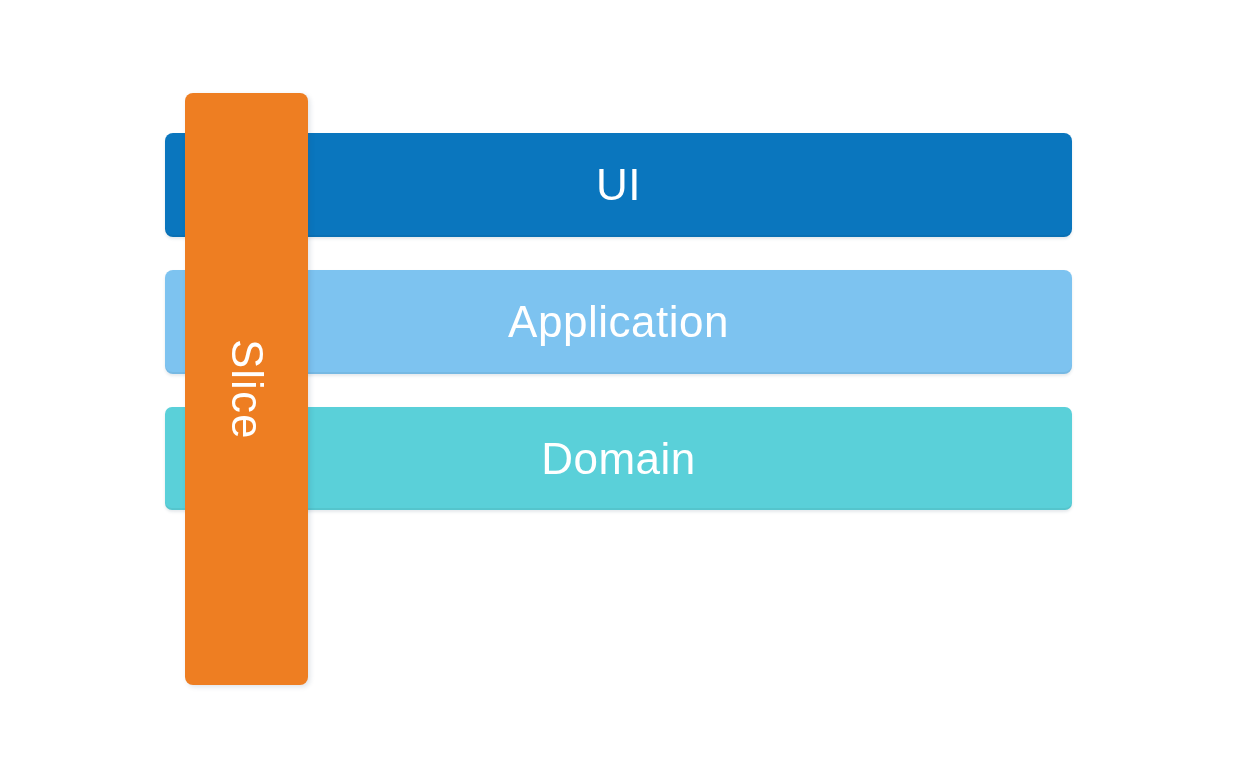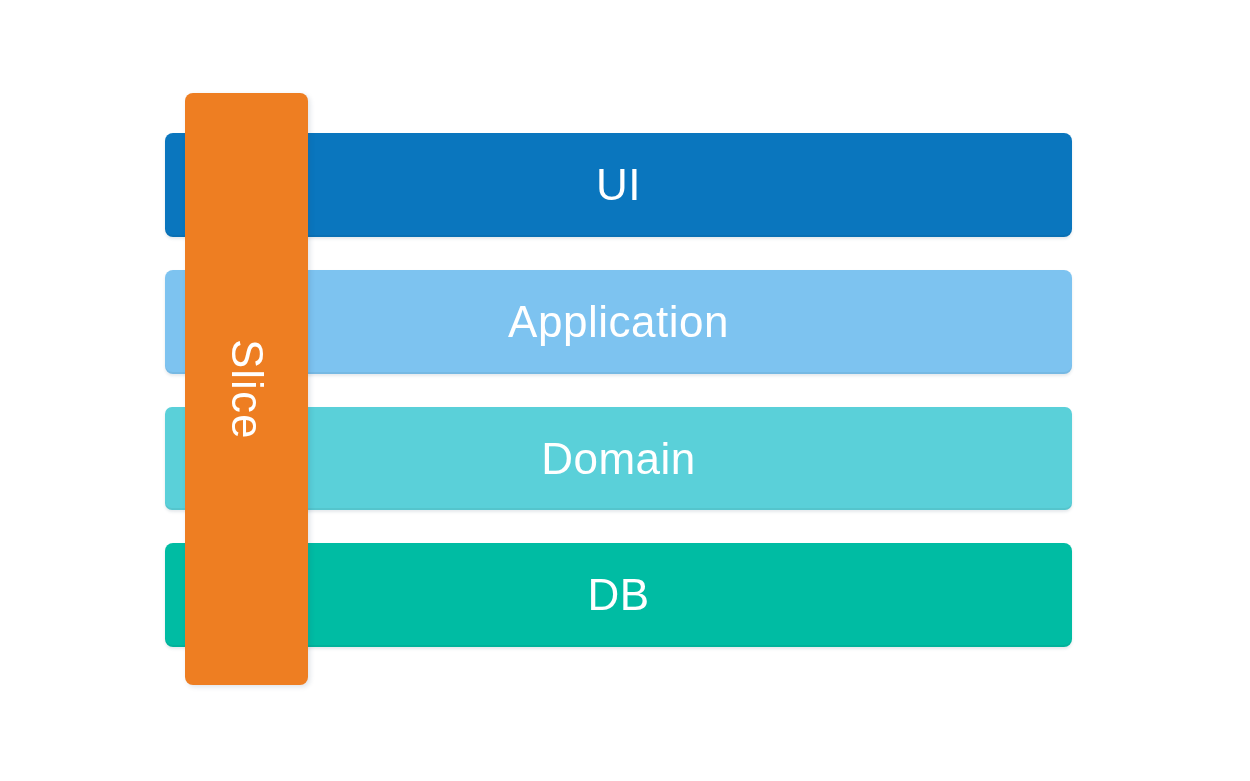--- a/index.html
+++ b/index.html
@@ -68,21 +68,18 @@
   </div>
 
   <div class="layer layer-application" style="background-color: rgb(125, 195, 240);">
     <span class="layer-label">Application</span>
   </div>
 
   <div class="layer layer-domain" style="background-color: rgb(90, 208, 217); border-radius: 7px;">
     <span class="layer-label">Domain</span>
   </div>
 
-  <div class="layer layer-db" style="background-color: rgb(0, 188, 163);">
-    <span class="layer-label">DB</span>
-  </div>
 
   <div class="slice" style="background-color: rgb(238, 126, 34);">
     <span class="slice-label">Slice</span>
   </div>
 
 </div>
 
 </body></html>

